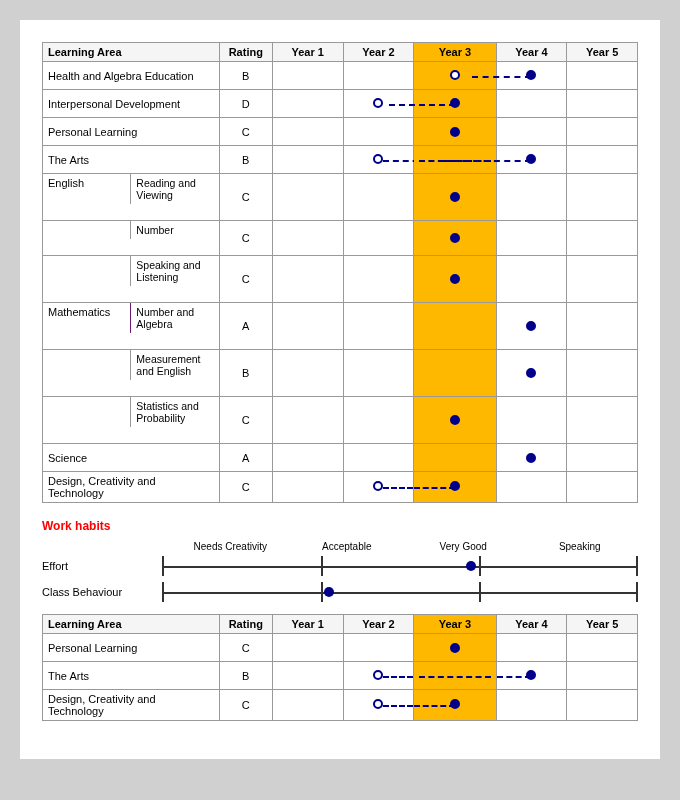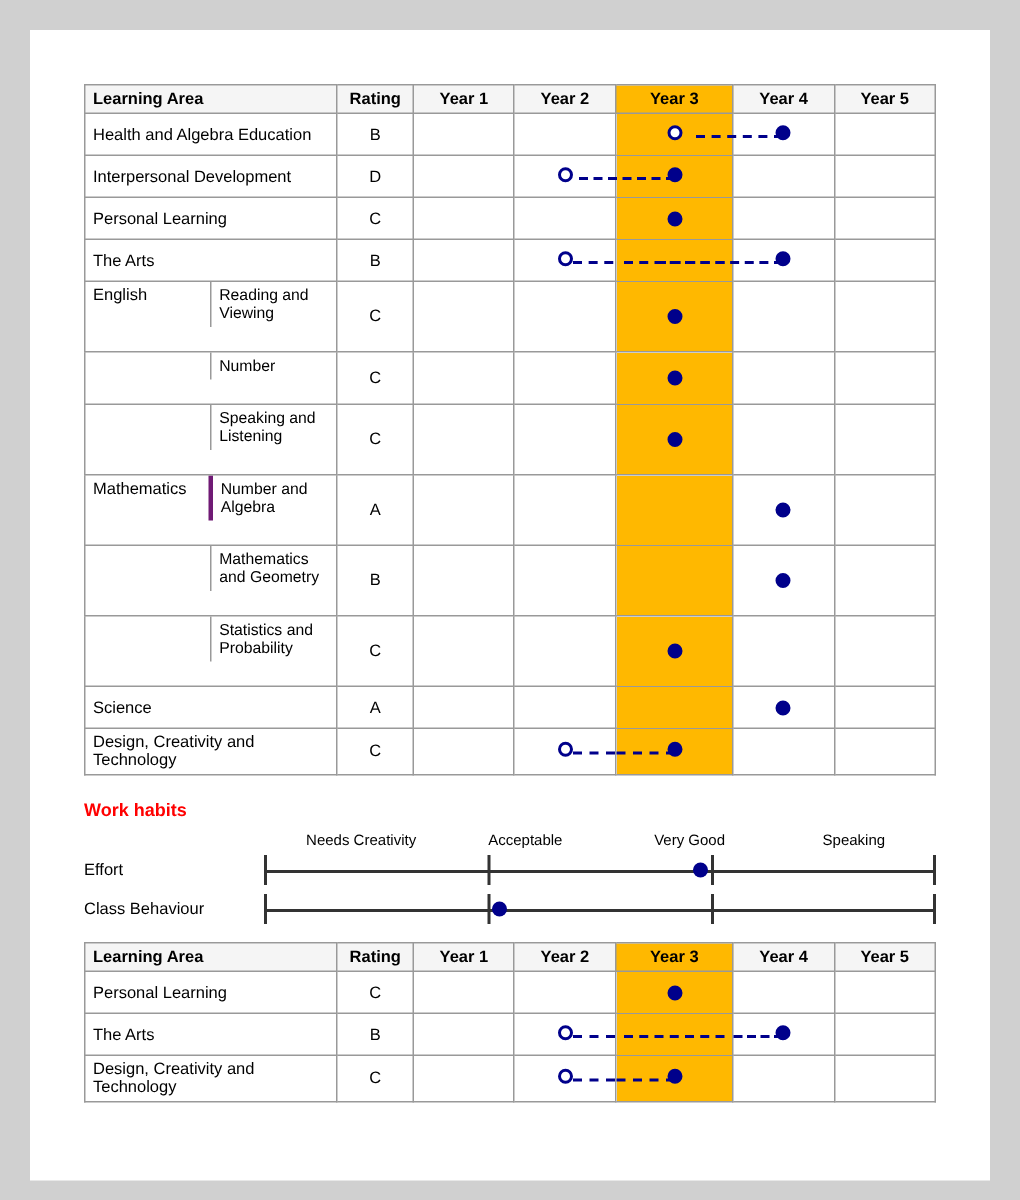--- a/index.html
+++ b/index.html
@@ -8,21 +8,21 @@
       display: flex;
       justify-content: center;
       align-items: flex-start;
       padding: 20px;
       font-family: Arial, sans-serif;
       font-size: 11px;
     }
     .page {
       background: white;
       width: 640px;
-      padding: 36px;
+      padding: 22px;
     }
     table {
       width: 100%;
       border-collapse: collapse;
       margin-bottom: 16px;
     }
     th, td {
       border: 1px solid #999;
       padding: 3px 5px;
       vertical-align: middle;
@@ -282,21 +282,21 @@
         </td>
         <td class="year-col"></td>
         <td class="year-col"></td>
       </tr>
 
       <tr>
         <td style="padding:0;">
           <table style="width:100%; border-collapse:collapse; border:none;">
             <tbody>
                 <tr>
-              <td style="border:none; border-right:3px solid #701a75; width:50%; padding:3px 5px; vertical-align:top;">Mathematics</td>
+              <td style="border:none; border-right:1px solid #701a75; width:50%; padding:3px 5px; vertical-align:top;">Mathematics</td>
               <td style="border:none; padding:3px 5px; font-size:10.5px;">Number and Algebra</td>
             </tr>
           </tbody>
             </table>
         </td>
         <td class="rating">A</td>
         <td class="year-col"></td>
         <td class="year-col"></td>
         <td class="year-col year3"></td>
         <td class="year-col">
@@ -306,21 +306,21 @@
         </td>
         <td class="year-col"></td>
       </tr>
 
       <tr>
         <td style="padding:0;">
           <table style="width:100%; border-collapse:collapse; border:none;">
             <tbody>
                 <tr>
               <td style="border:none; border-right:1px solid #999; width:50%; padding:3px 5px;"></td>
-              <td style="border:none; padding:3px 5px; font-size:10.5px;">Mathematics and Geometry</td>
+              <td style="border:none; padding:3px 5px; font-size:10.5px;">Measurement and English</td>
             </tr>
           </tbody>
             </table>
         </td>
         <td class="rating">B</td>
         <td class="year-col"></td>
         <td class="year-col"></td>
         <td class="year-col year3"></td>
         <td class="year-col">
           <div style="display:flex; align-items:center; justify-content:center; height:20px;">

